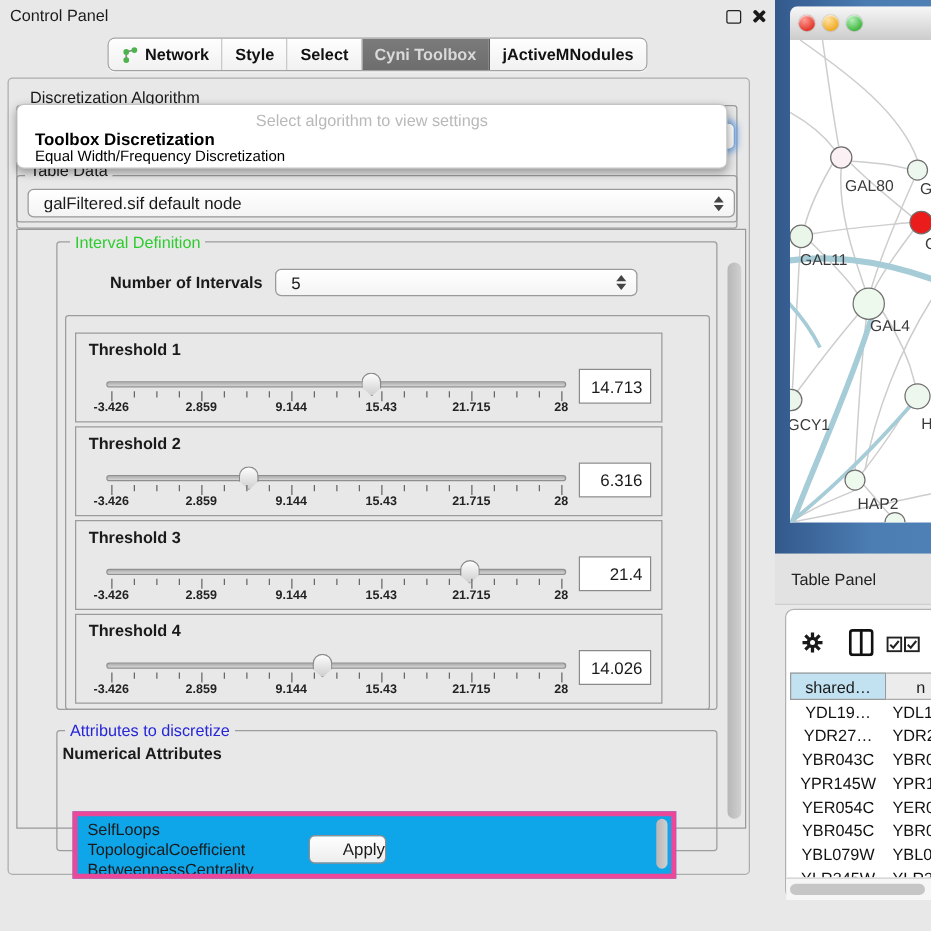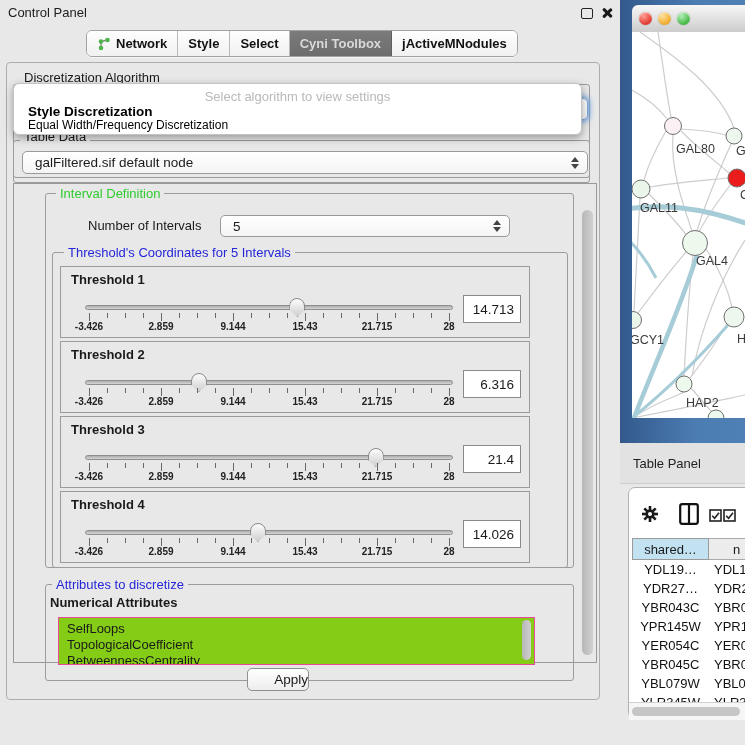--- a/index.html
+++ b/index.html
@@ -44,21 +44,21 @@
   .th-thumb{position:absolute;top:31px;width:16px;height:19px;
             background:linear-gradient(#fdfdfd,#cfcfcf);border:1px solid #8a8a8a;
             border-radius:8px 8px 3px 3px;box-sizing:border-box;
             clip-path:polygon(0 0,100% 0,100% 62%,50% 100%,0 62%);}
   .tick{position:absolute;width:1px;background:#676767;}
   .tick-label{position:absolute;top:54px;font-size:10px;font-weight:bold;color:#222;transform:translateX(-50%);white-space:nowrap;}
   .th-value{position:absolute;right:8px;top:28px;width:58px;height:28px;background:#fff;border:1px solid #8a8a8a;
             font-size:13.5px;line-height:28px;text-align:right;padding-right:6px;box-sizing:border-box;}
 
   
-  .list-box{background:#84cc16;border:1px solid #ec4899;overflow:hidden;}
+  .list-box{background:#0ea5e9;border:4px solid #ec4899;overflow:hidden;margin-top:32px;}
   .list-item{font-size:13px;line-height:16px;padding-left:8px;white-space:nowrap;}
   .vscroll-thumb{position:absolute;border-radius:6px;background:linear-gradient(90deg,#b7b7b7,#d0d0d0);}
 
   
   .push-btn{background:linear-gradient(#ffffff,#ededed);border:1px solid #8f8f8f;border-radius:5px;
             font-size:13.5px;text-align:right;}
 
   
   .popup{left:13px;top:83px;width:567px;height:50px;background:#fff;border:1px solid #c4c4c4;border-radius:6px;
          box-shadow:0 3px 8px rgba(0,0,0,.35);z-index:50;}
@@ -141,31 +141,30 @@
         <i class="dn"></i>
       </span>
   </div>
 
   <div class="abs" style="left:13px;top:183px;width:584px;height:480px;border:1px solid #999;box-sizing:border-box;overflow:hidden;"></div>
   <div class="abs vscroll-thumb" style="left:582px;top:210px;width:11px;height:445px;"></div>
 
   <div class="abs group-box" style="left:45px;top:193px;width:527px;height:373px;"></div>
   <div class="group-label lbl-green" style="left:56px;top:187px;">Interval Definition</div>
 
-  <div class="abs" style="left:88px;top:218px;font-size:13px;font-weight:normal;">Number of Intervals</div>
+  <div class="abs" style="left:88px;top:218px;font-size:13px;font-weight:bold;">Number of Intervals</div>
   <div class="abs combo" style="left:220px;top:215px;width:290px;height:22px;">
     <span class="val">5</span>
     <span class="stepper">
         <i class="up"></i>
         <i class="dn"></i>
       </span>
   </div>
 
   <div class="abs group-box" style="left:52px;top:252px;width:514px;height:314px;"></div>
-  <div class="group-label lbl-blue" style="left:64px;top:246px;">Threshold's Coordinates for 5 Intervals</div>
   <div id="thresholds">
       <div class="th-panel" style="top: 266px;">
         <div class="th-title">Threshold 1</div>
         <div class="th-track"></div>
         <div class="th-thumb" style="left: 228.409px;"></div>
         <div class="tick" style="left: 28px; top: 46px; height: 8px;"></div>
         <div class="tick" style="left: 46px; top: 46px; height: 5px;"></div>
         <div class="tick" style="left: 64px; top: 46px; height: 5px;"></div>
         <div class="tick" style="left: 82px; top: 46px; height: 5px;"></div>
         <div class="tick" style="left: 100px; top: 46px; height: 8px;"></div>
@@ -304,21 +303,21 @@
         <div class="list-item">BetweennessCentrality</div>
       </div>
     <div class="vscroll-thumb" style="right:3px;top:2px;width:9px;height:40px;"></div>
   </div>
 
   <div class="abs push-btn" style="left:247px;top:668px;width:60px;height:21px;line-height:21px;">Apply</div>
 
 
   <div class="abs popup">
     <div class="hint">Select algorithm to view settings</div>
-    <div class="opt1">Style Discretization</div>
+    <div class="opt1">Toolbox Discretization</div>
     <div class="opt2">Equal Width/Frequency Discretization</div>
   </div>
 
   <div class="abs net-frame"></div>
   <div class="abs net-titlebar">
     <span class="light" style="left:7px;background:radial-gradient(circle at 35% 30%,#ff9d94,#e2382c 70%);"></span>
     <span class="light" style="left:26px;background:radial-gradient(circle at 35% 30%,#ffe2a0,#f0ab27 70%);"></span>
     <span class="light" style="left:45px;background:radial-gradient(circle at 35% 30%,#b4efb9,#43b842 70%);"></span>
   </div>
   <div class="abs net-canvas">

